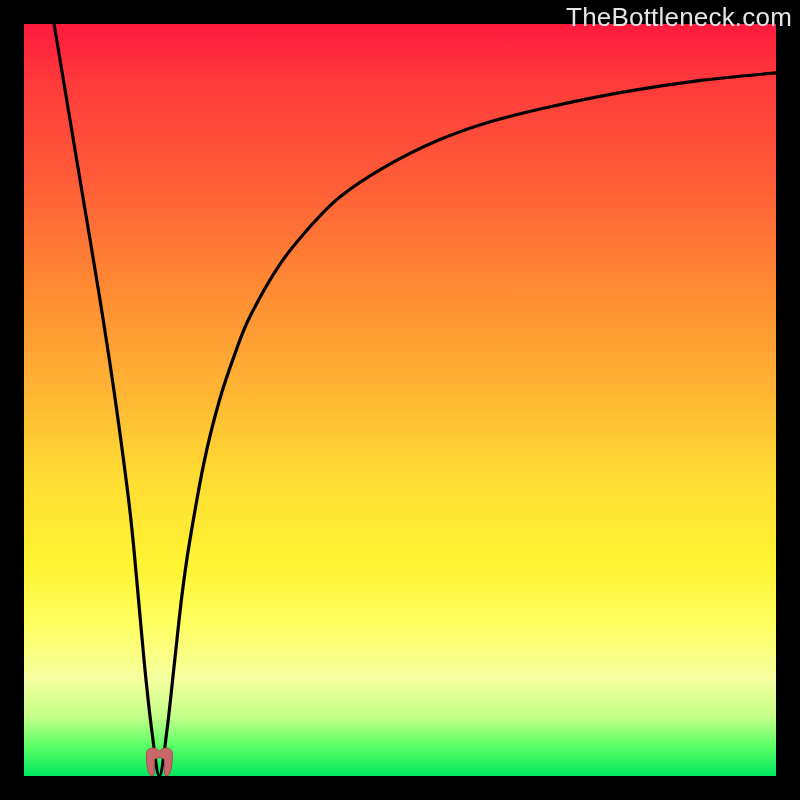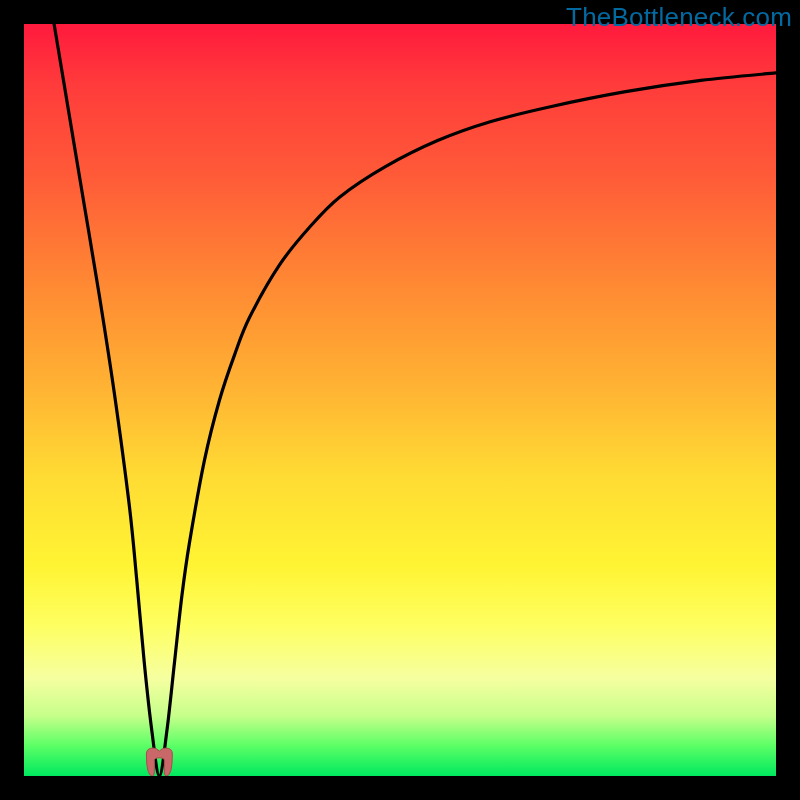--- a/index.html
+++ b/index.html
@@ -39,21 +39,21 @@
       #f6ffa0 87%,
       #c6ff8a 92%,
       #5bff66 96%,
       #00e85e 100%
     );
   }
   .watermark {
     position: absolute;
     top: 2px;
     right: 8px;
-    color: #0369a1;
+    color: #e5e5e5;
     font-size: 26px;
     font-weight: 500;
     letter-spacing: 0.2px;
     user-select: none;
   }
   svg {
     position: absolute;
     left: 0;
     top: 0;
   }

